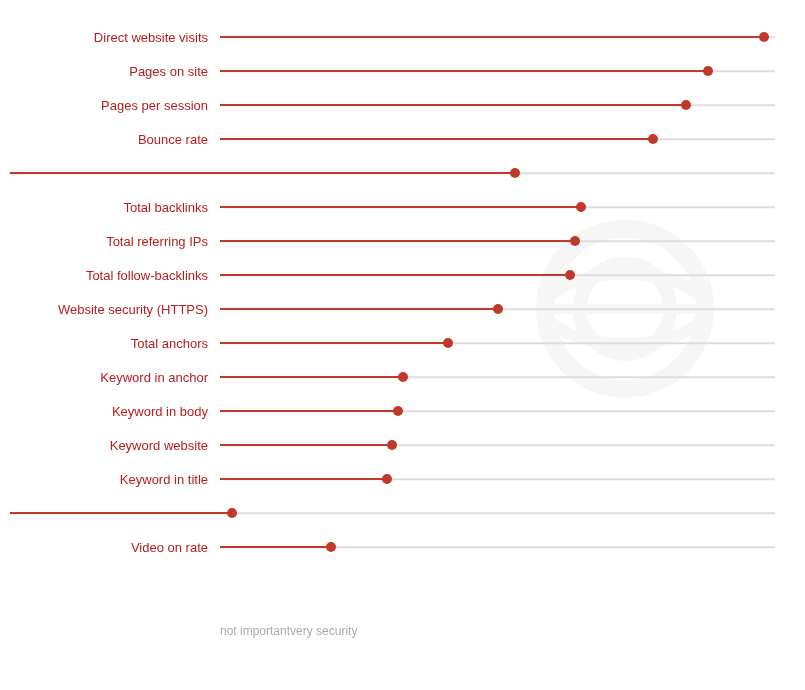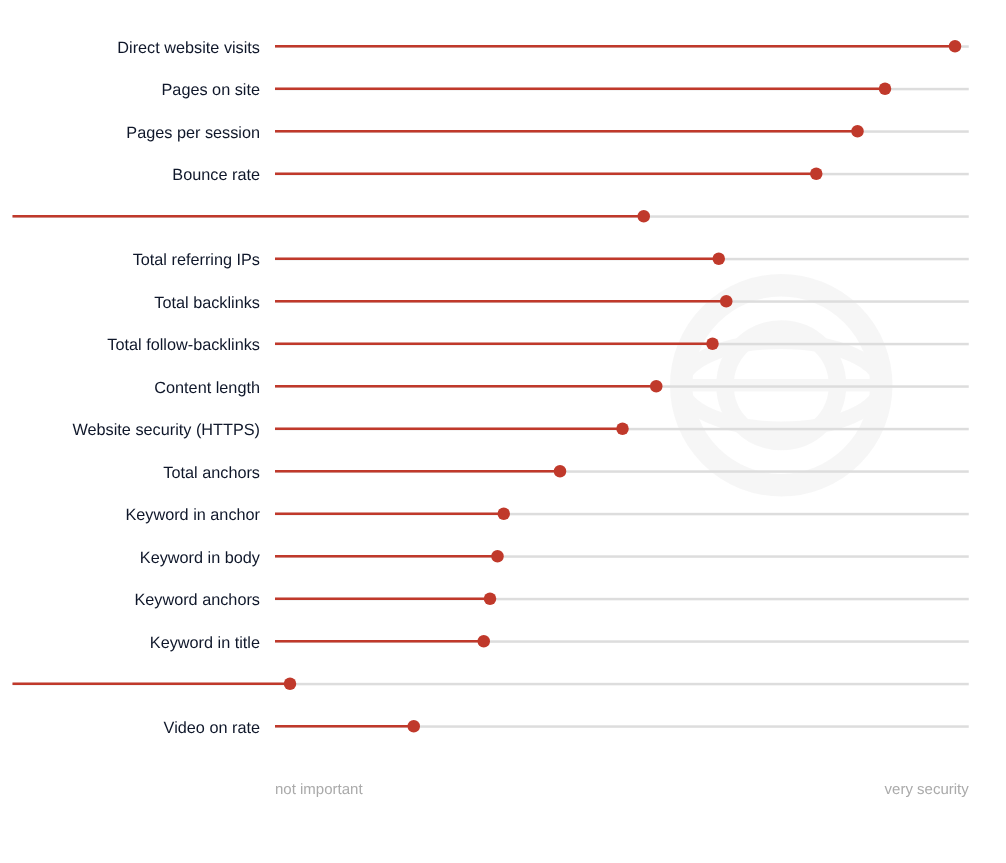--- a/index.html
+++ b/index.html
@@ -39,21 +39,21 @@
       align-items: center;
       height: 34px;
       position: relative;
     }
     .row-label {
       width: 210px;
       min-width: 210px;
       text-align: right;
       padding-right: 12px;
       font-size: 13px;
-      color: #0f172a;
+      color: #b91c1c;
       white-space: nowrap;
     }
     .bar-area {
       flex: 1;
       position: relative;
       height: 100%;
       display: flex;
       align-items: center;
     }
     .track {
@@ -77,21 +77,21 @@
       position: absolute;
       width: 10px;
       height: 10px;
       border-radius: 50%;
       background: #c0392b;
       top: 50%;
       transform: translate(-50%, -50%);
     }
     .x-labels {
       display: flex;
-      justify-content: space-between;
+      justify-content: flex-start;
       padding-left: 210px;
       padding-right: 0px;
       margin-top: 4px;
     }
     .x-label {
       font-size: 12px;
       color: #aaa;
     }
   </style>
 </head>
@@ -142,52 +142,44 @@
         </div>
       </div>
       <div class="row">
         <div class="bar-area">
           <div class="track"></div>
           <div class="bar-line" style="width: 66%;"></div>
           <div class="dot" style="left: 66%;"></div>
         </div>
       </div>
       <div class="row">
+        <div class="row-label">Total backlinks</div>
+        <div class="bar-area">
+          <div class="track"></div>
+          <div class="bar-line" style="width: 65%;"></div>
+          <div class="dot" style="left: 65%;"></div>
+        </div>
+      </div>
+      <div class="row">
         <div class="row-label">Total referring IPs</div>
         <div class="bar-area">
           <div class="track"></div>
           <div class="bar-line" style="width: 64%;"></div>
           <div class="dot" style="left: 64%;"></div>
         </div>
       </div>
       <div class="row">
-        <div class="row-label">Total backlinks</div>
-        <div class="bar-area">
-          <div class="track"></div>
-          <div class="bar-line" style="width: 65%;"></div>
-          <div class="dot" style="left: 65%;"></div>
-        </div>
-      </div>
-      <div class="row">
         <div class="row-label">Total follow-backlinks</div>
         <div class="bar-area">
           <div class="track"></div>
           <div class="bar-line" style="width: 63%;"></div>
           <div class="dot" style="left: 63%;"></div>
         </div>
       </div>
       <div class="row">
-        <div class="row-label">Content length</div>
-        <div class="bar-area">
-          <div class="track"></div>
-          <div class="bar-line" style="width: 55%;"></div>
-          <div class="dot" style="left: 55%;"></div>
-        </div>
-      </div>
-      <div class="row">
         <div class="row-label">Website security (HTTPS)</div>
         <div class="bar-area">
           <div class="track"></div>
           <div class="bar-line" style="width: 50%;"></div>
           <div class="dot" style="left: 50%;"></div>
         </div>
       </div>
       <div class="row">
         <div class="row-label">Total anchors</div>
         <div class="bar-area">
@@ -206,21 +198,21 @@
       </div>
       <div class="row">
         <div class="row-label">Keyword in body</div>
         <div class="bar-area">
           <div class="track"></div>
           <div class="bar-line" style="width: 32%;"></div>
           <div class="dot" style="left: 32%;"></div>
         </div>
       </div>
       <div class="row">
-        <div class="row-label">Keyword anchors</div>
+        <div class="row-label">Keyword website</div>
         <div class="bar-area">
           <div class="track"></div>
           <div class="bar-line" style="width: 31%;"></div>
           <div class="dot" style="left: 31%;"></div>
         </div>
       </div>
       <div class="row">
         <div class="row-label">Keyword in title</div>
         <div class="bar-area">
           <div class="track"></div>

